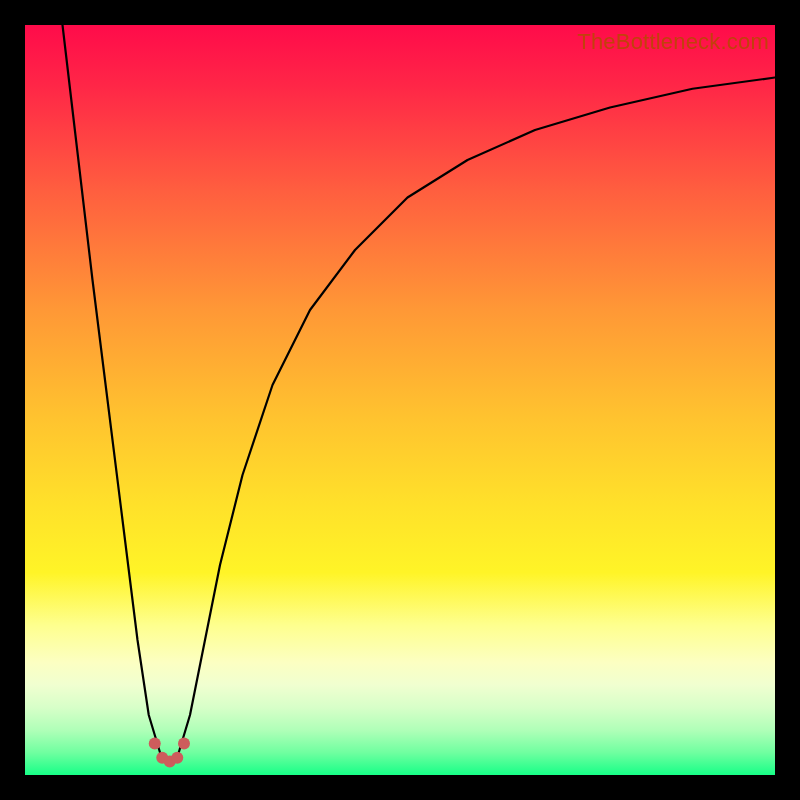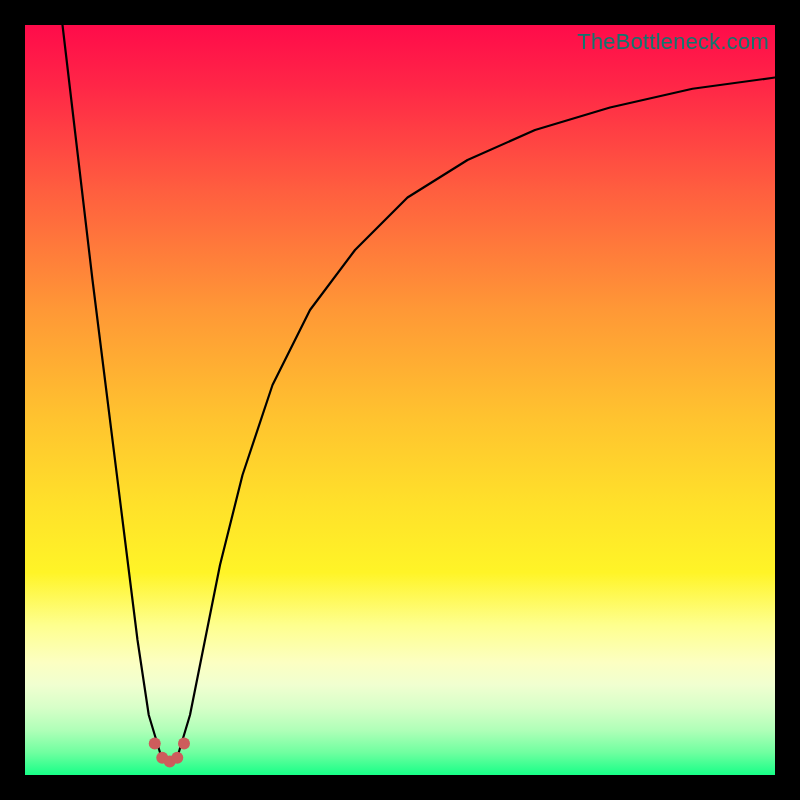--- a/index.html
+++ b/index.html
@@ -45,21 +45,21 @@
       #70ffa0 97%,
       #17ff87 100%
     );
   }
   .watermark {
     position: absolute;
     top: 4px;
     right: 6px;
     font-size: 22px;
     font-weight: 500;
-    color: #0f766e;
+    color: #c2410c;
     letter-spacing: 0.2px;
     user-select: none;
   }
   .curve-svg {
     position: absolute;
     left: 0; top: 0;
     width: 100%; height: 100%;
   }
   .curve-path {
     fill: none;

